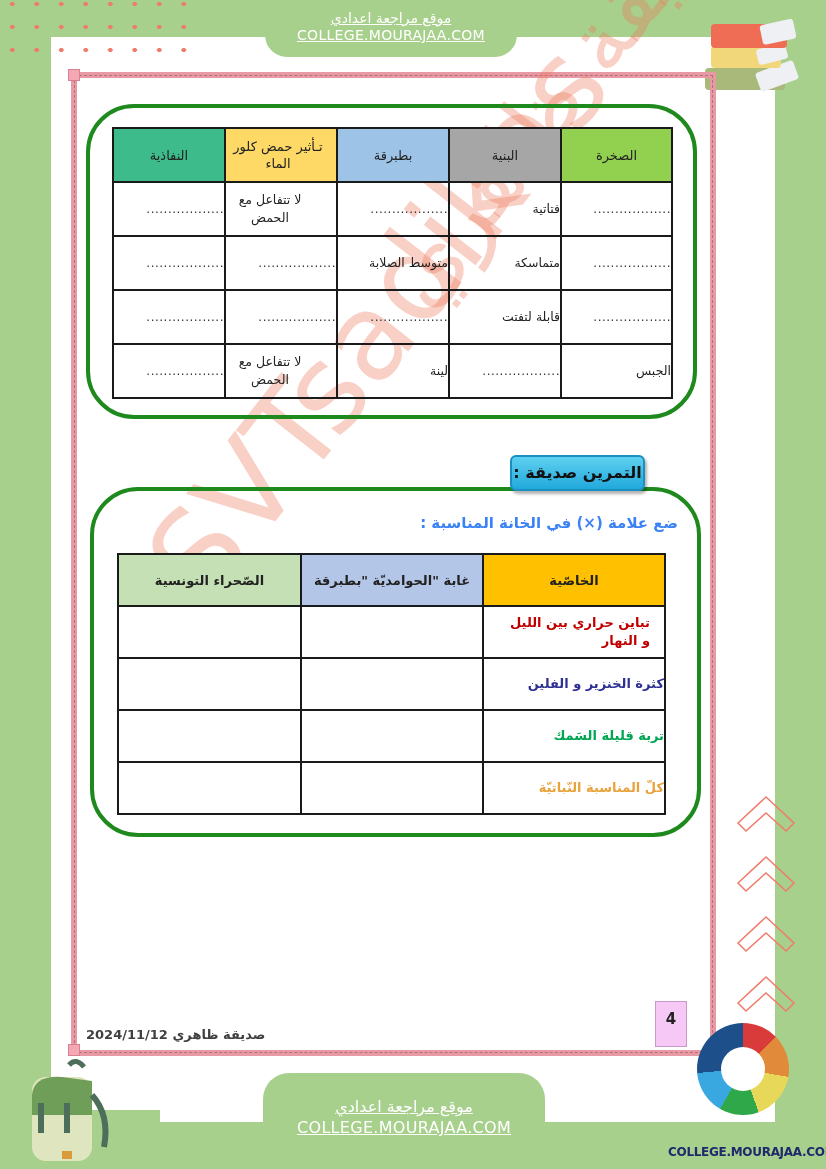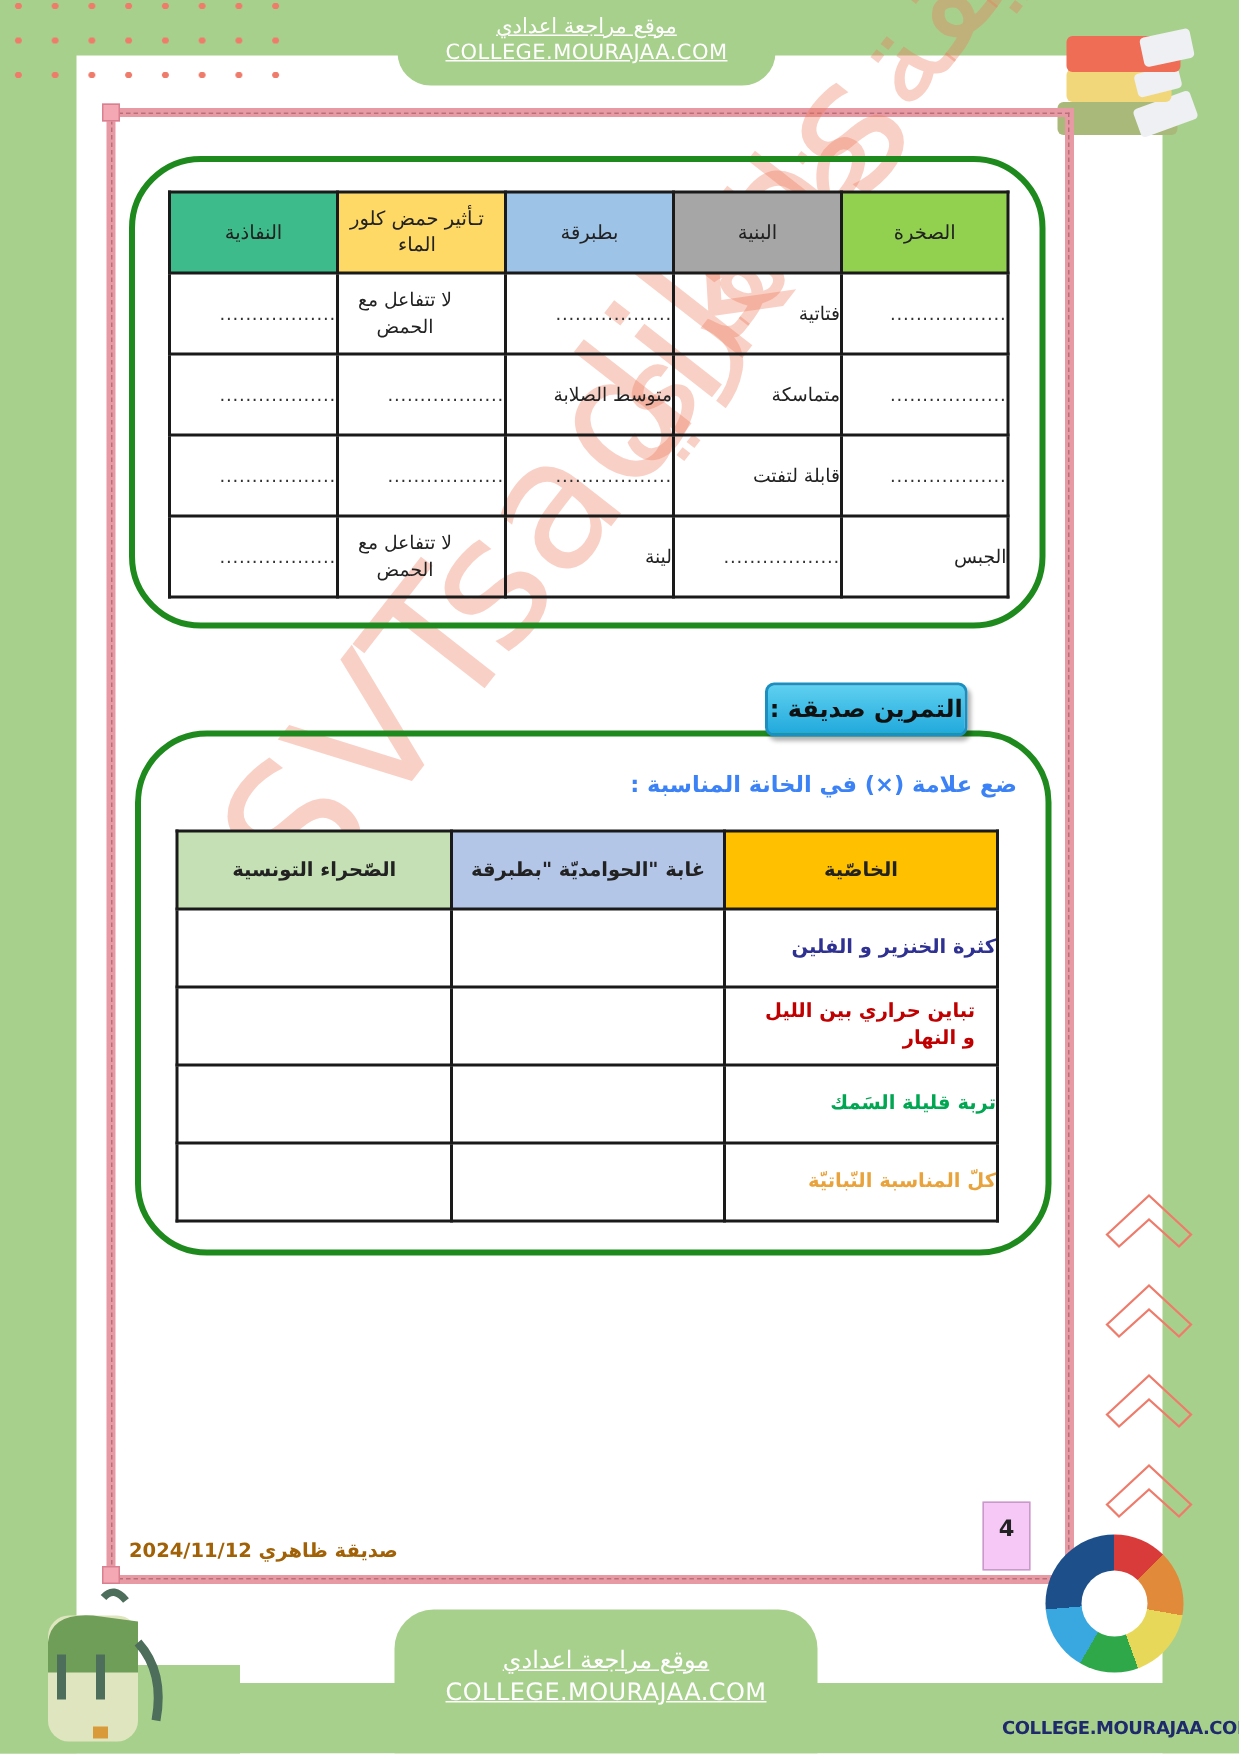--- a/index.html
+++ b/index.html
@@ -74,21 +74,21 @@
   .watermark {
     position: absolute; left: 120px; top: 540px; font-size: 120px; color: rgba(238,120,90,0.35);
     transform: rotate(-52deg); transform-origin: left top; font-family: "DejaVu Sans", sans-serif;
     white-space: nowrap; pointer-events: none;
   }
   .watermark-ar {
     position: absolute; left: 360px; top: 260px; font-size: 90px; color: rgba(238,120,90,0.35);
     transform: rotate(-52deg); transform-origin: left top; white-space: nowrap; pointer-events: none; direction: rtl;
   }
 
-  .author-date { position: absolute; left: 86px; top: 1027px; font-size: 13px; font-weight: bold; color: #a16207; direction: rtl; }
+  .author-date { position: absolute; left: 86px; top: 1027px; font-size: 13px; font-weight: bold; color: #404040; direction: rtl; }
   .page-num {
     position: absolute; left: 655px; top: 1001px; width: 32px; height: 46px;
     background: #f5c8f5; border: 1px solid #c79ac7;
     font-size: 15px; font-weight: bold; color: #222; text-align: center; padding-top: 8px;
   }
 
   .chev { position: absolute; left: 736px; width: 60px; height: 40px; }
 
   .logo-ring {
     position: absolute; left: 697px; top: 1023px; width: 92px; height: 92px; border-radius: 50%;
@@ -188,26 +188,26 @@
       <col style="width:182px">
       <col style="width:183px">
     </colgroup>
   <tbody>
       <tr>
     <th style="background:#ffc000">الخاصّية</th>
     <th style="background:#b4c6e7">غابة "الحوامديّة "بطبرقة</th>
     <th style="background:#c5e0b4">الصّحراء التونسية</th>
   </tr>
   <tr>
+    <td style="color:#c00000;padding:0 14px;">تباين حراري بين الليل و النهار</td>
+    <td></td>
+    <td></td>
+  </tr>
+  <tr>
     <td style="color:#2e3192">كثرة الخنزير و الفلين</td>
-    <td></td>
-    <td></td>
-  </tr>
-  <tr>
-    <td style="color:#c00000;padding:0 14px;">تباين حراري بين الليل و النهار</td>
     <td></td>
     <td></td>
   </tr>
   <tr>
     <td style="color:#00a651">تربة قليلة السَمك</td>
     <td></td>
     <td></td>
   </tr>
   <tr>
     <td style="color:#e8a33c">كلّ المناسبة النّباتيّة</td>

